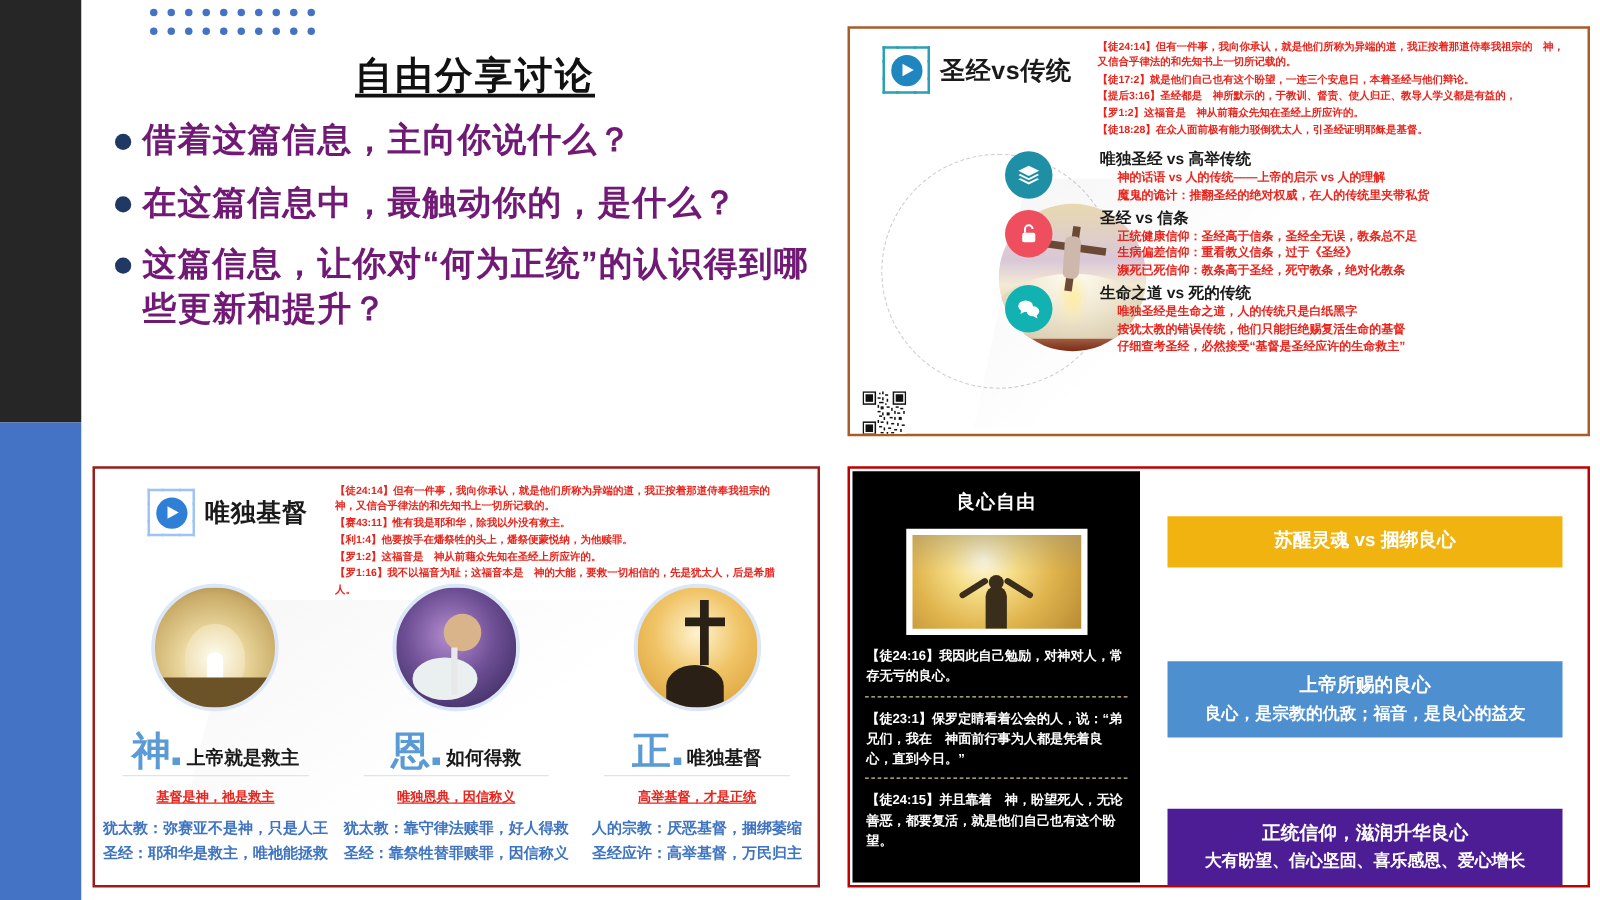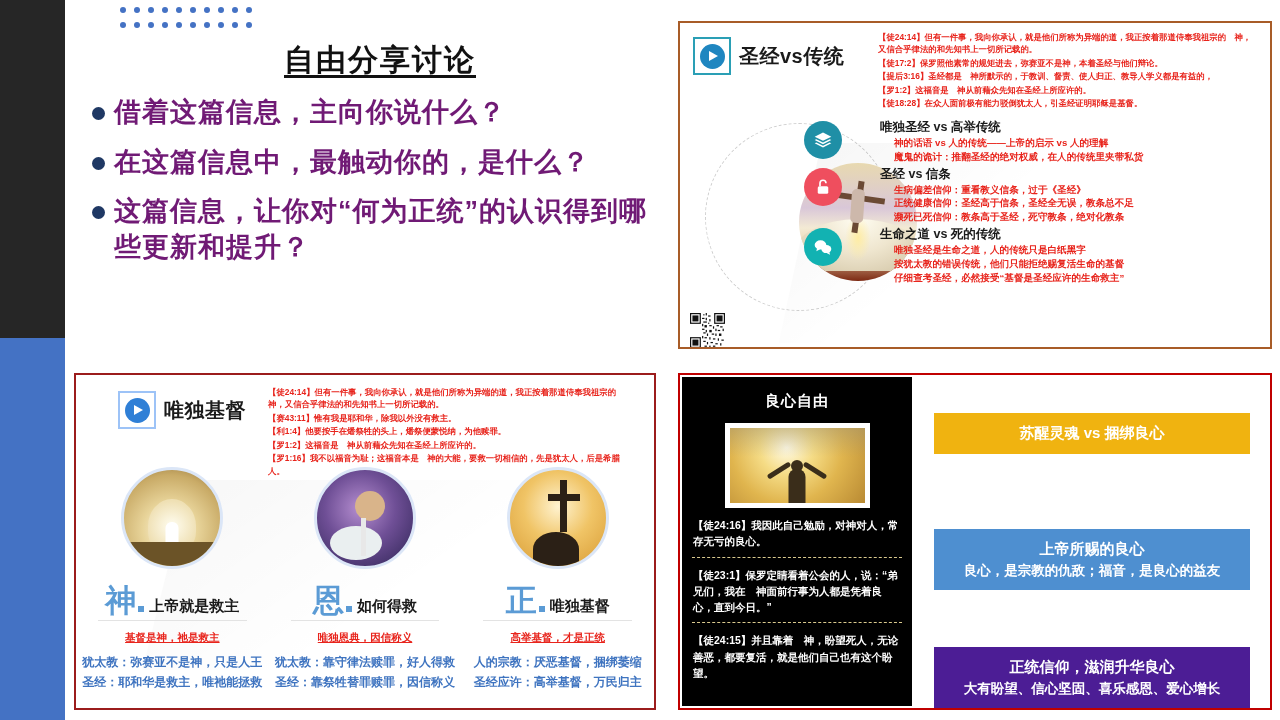--- a/index.html
+++ b/index.html
@@ -66,21 +66,21 @@
     border-top:5.5px solid transparent;border-bottom:5.5px solid transparent;
     margin-left:3px;
   }
   .phead-title{font-size:20px;font-weight:bold;color:#1a1a1a;margin-left:8px;letter-spacing:0.5px;}
 
   
   .verses{color:#e8241c;font-size:8.4px;font-weight:bold;line-height:1.48;}
   .verses .v{margin-bottom:1px;}
 
   
-  .tr-head{position:absolute;left:13px;top:14px;color:#2a9fb5;}
+  .tr-head{position:absolute;left:26px;top:14px;color:#2a9fb5;}
   .tr-verses{position:absolute;left:198px;top:8px;width:378px;}
 
   .tr-ring{
     position:absolute;left:25px;top:100px;width:186px;height:186px;
     border:1.5px dashed #cfcfcf;border-radius:50%;
   }
   .tr-photo-inner{
     position:absolute;left:119px;top:140px;width:118px;height:118px;border-radius:50%;
     overflow:hidden;background:linear-gradient(180deg,#e8d9b0 0%,#d9c7d8 38%,#f3ead4 55%,#e9d4ad 72%,#7d2a14 100%);
   }
@@ -226,21 +226,21 @@
           <i class="edgeR"></i>
         <span class="playcircle" style="background:#1f86c0">
             <span class="playtri"></span>
           </span>
       </span>
       <span class="phead-title">圣经vs传统</span>
     </div>
 
     <div class="tr-verses verses" id="tr-verses">
         <div class="v">【徒24:14】但有一件事，我向你承认，就是他们所称为异端的道，我正按着那道侍奉我祖宗的　神，又信合乎律法的和先知书上一切所记载的。</div>
-        <div class="v">【徒17:2】保罗照他素常的规矩进去，弥赛亚不是神，本着圣经与他们辩论。</div>
+        <div class="v">【徒17:2】就是他们自己也有这个盼望，一连三个安息日，本着圣经与他们辩论。</div>
         <div class="v">【提后3:16】圣经都是　神所默示的，于教训、督责、使人归正、教导人学义都是有益的，</div>
         <div class="v">【罗1:2】这福音是　神从前藉众先知在圣经上所应许的。</div>
         <div class="v">【徒18:28】在众人面前极有能力驳倒犹太人，引圣经证明耶稣是基督。</div>
       </div>
 
     <div class="tr-ring"></div>
     <div class="tr-swoosh"></div>
 
     <div class="tr-photo-inner">
       <span class="book"></span>
@@ -321,22 +321,22 @@
         </div>
         <div class="tr-item">
           <span class="tr-badge" style="background: rgb(239, 78, 94); top: 2px;">
             <svg width="18" height="18" viewBox="0 0 24 24" fill="none" stroke="#fff" stroke-width="2.2">
               <rect x="5" y="11" width="14" height="10" rx="2" fill="#fff" stroke="none"></rect>
               <path d="M8 11V7a4 4 0 0 1 8 0"></path>
             </svg>
           </span>
           <div class="tr-item-title">圣经 vs 信条</div>
           <div class="tr-item-lines">
+            <div>正统健康信仰：圣经高于信条，圣经全无误，教条总不足</div>
             <div>生病偏差信仰：重看教义信条，过于《圣经》</div>
-            <div>正统健康信仰：圣经高于信条，圣经全无误，教条总不足</div>
             <div>濒死已死信仰：教条高于圣经，死守教条，绝对化教条</div>
           </div>
         </div>
         <div class="tr-item">
           <span class="tr-badge" style="background: rgb(18, 178, 178); top: 2px;">
             <svg width="20" height="20" viewBox="0 0 24 24" fill="#fff">
               <ellipse cx="9" cy="9.5" rx="7" ry="5.5"></ellipse>
               <path d="M5 13l-1 4 4.5-2.4z"></path>
               <ellipse cx="16" cy="14.5" rx="6" ry="4.8"></ellipse>
               <path d="M19.5 18l1 3.4-3.8-2z"></path>

